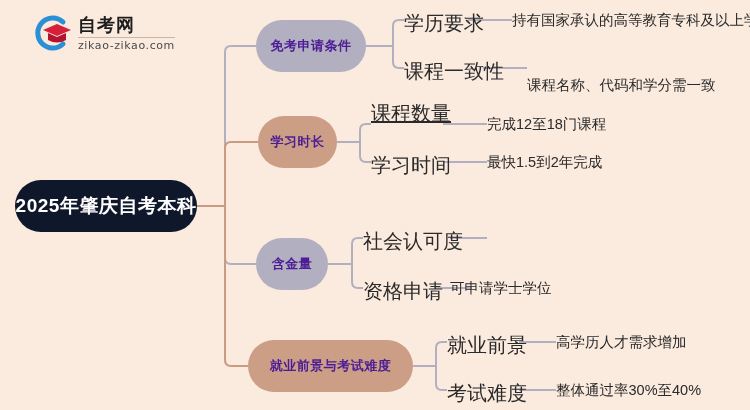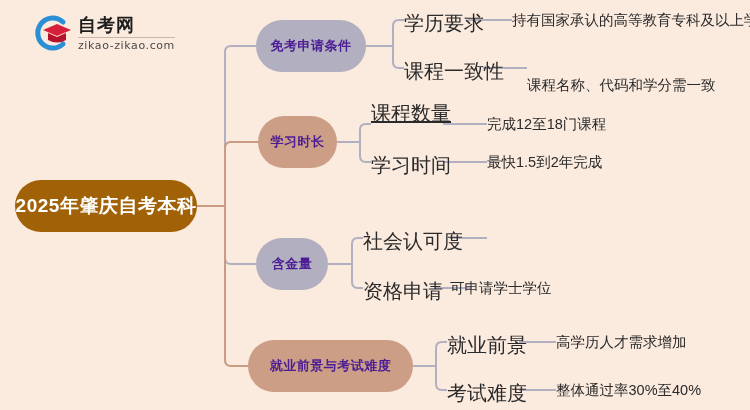--- a/index.html
+++ b/index.html
@@ -76,21 +76,21 @@
     box-sizing: border-box;
     display: flex;
     align-items: center;
     justify-content: center;
     text-align: center;
     color: #ffffff;
     font-weight: bold;
     white-space: nowrap;
   }
   .node.root {
-    background: #a16207;
+    background: #0f172a;
     border-radius: 26px;
     font-size: 19px;
     letter-spacing: 0.5px;
   }
   .node.branch {
     border-radius: 27px;
     font-size: 13px;
     color: #4c1d95;
     letter-spacing: 0.5px;
   }

